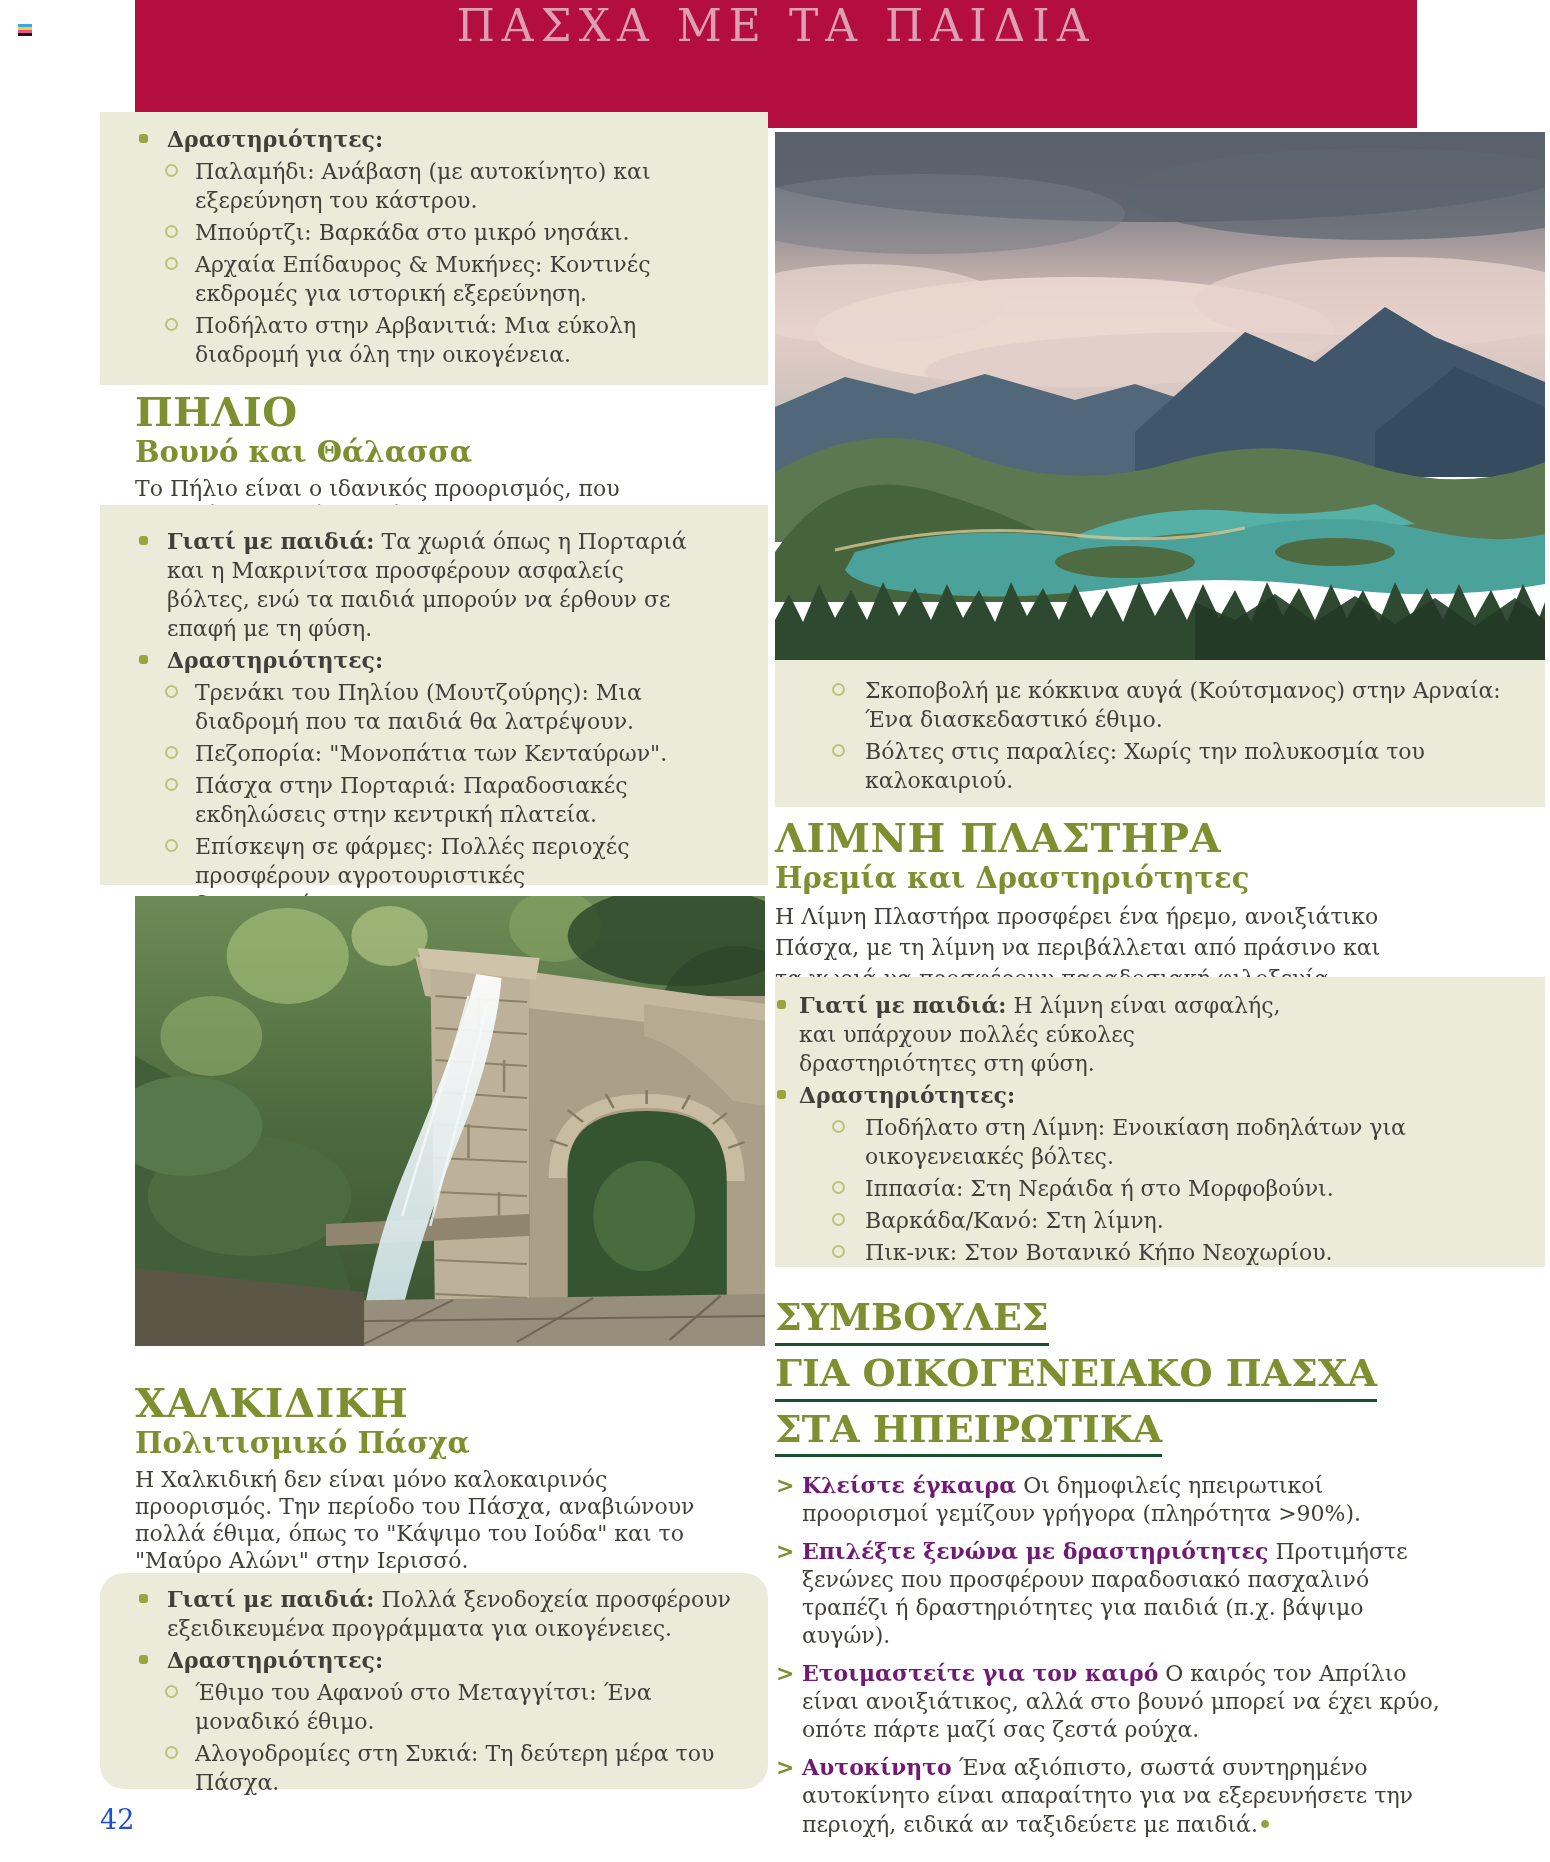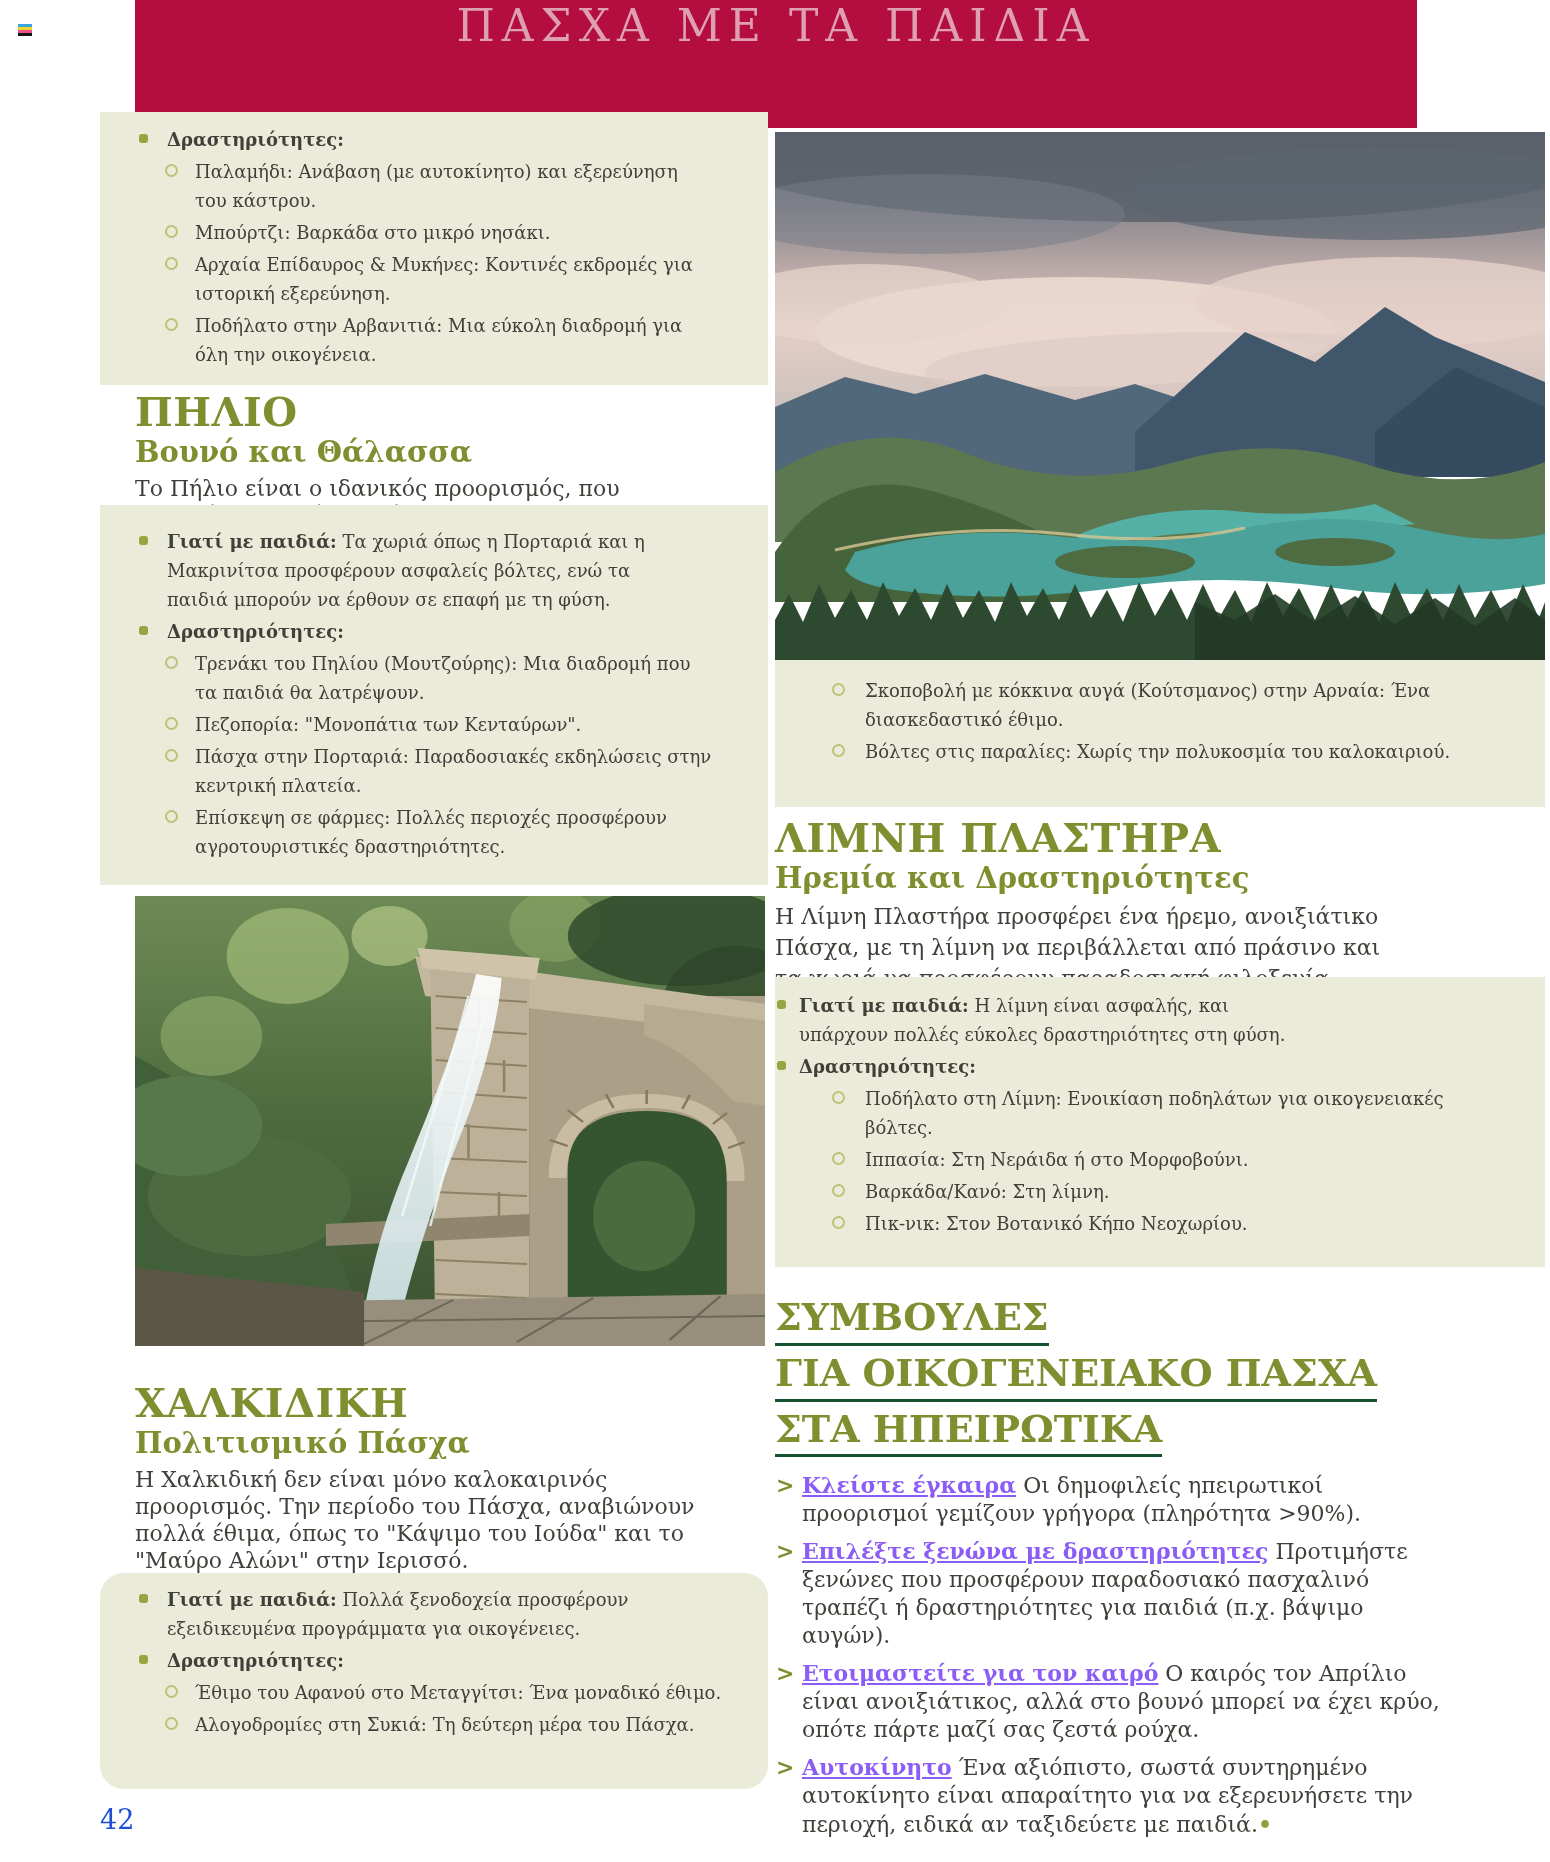--- a/index.html
+++ b/index.html
@@ -38,21 +38,21 @@
   #plastHead{top:807px;height:170px;padding-top:10px;}
   #rB{top:977px;height:290px;padding-top:14px;}
   #tips{top:1295px;height:520px;}
 
   
   h2{margin:0;font-size:40px;line-height:1.05;color:#7e8f2f;font-weight:bold;letter-spacing:.5px;}
   h3{margin:2px 0 6px;font-size:29px;color:#7e8f2f;font-weight:bold;}
   p.intro{margin:4px 0 0;font-size:22px;line-height:27px;max-width:600px;}
   #plastHead p.intro{max-width:635px;line-height:31px;}
 
-  .row{position:relative;font-size:18px;line-height:29px;margin-bottom:3px;}
+  .row{position:relative;font-size:22px;line-height:29px;margin-bottom:3px;}
   .b{font-weight:bold;}
   
   .l1{padding-left:32px;max-width:525px;}
   .l1 .dot{position:absolute;left:4px;top:9px;width:9px;height:9px;border-radius:3px;background:#97a541;}
   .l2{padding-left:60px;max-width:520px;}
   .l2 .o{position:absolute;left:30px;top:7px;width:9px;height:9px;
     border:2px solid #b9c478;border-radius:50%;background:transparent;}
   #pC .l1{max-width:612px;}
   #pC .l2{max-width:582px;}
   
@@ -60,21 +60,21 @@
   .r1 .dot{position:absolute;left:2px;top:9px;width:9px;height:9px;border-radius:3px;background:#97a541;}
   .r2{padding-left:90px;max-width:650px;}
   .r2 .o{position:absolute;left:57px;top:7px;width:9px;height:9px;
     border:2px solid #b9c478;border-radius:50%;background:transparent;}
 
   
   .tips-h{font-size:38px;font-weight:bold;color:#7e8f2f;line-height:1.18;margin-bottom:14px;}
   .tips-h span{display:table;border-bottom:3px solid #14532d;padding-bottom:3px;margin-bottom:5px;}
   .tip{position:relative;padding-left:27px;font-size:22px;line-height:28px;margin-top:9px;max-width:652px;}
   .tip .gt{position:absolute;left:1px;top:0;color:#7e8f2f;font-weight:bold;}
-  .tip .lead{color:#8b5cf6;font-weight:bold;text-decoration:underline;}
+  .tip .lead{color:#701a75;font-weight:bold;}
   .enddot{color:#8fa03c;font-weight:bold;}
 </style>
 </head>
 <body>
 
 <div class="reg">
   <i class="c1"></i>
     <i class="c2"></i>
     <i class="c3"></i>
     <i class="c4"></i>

